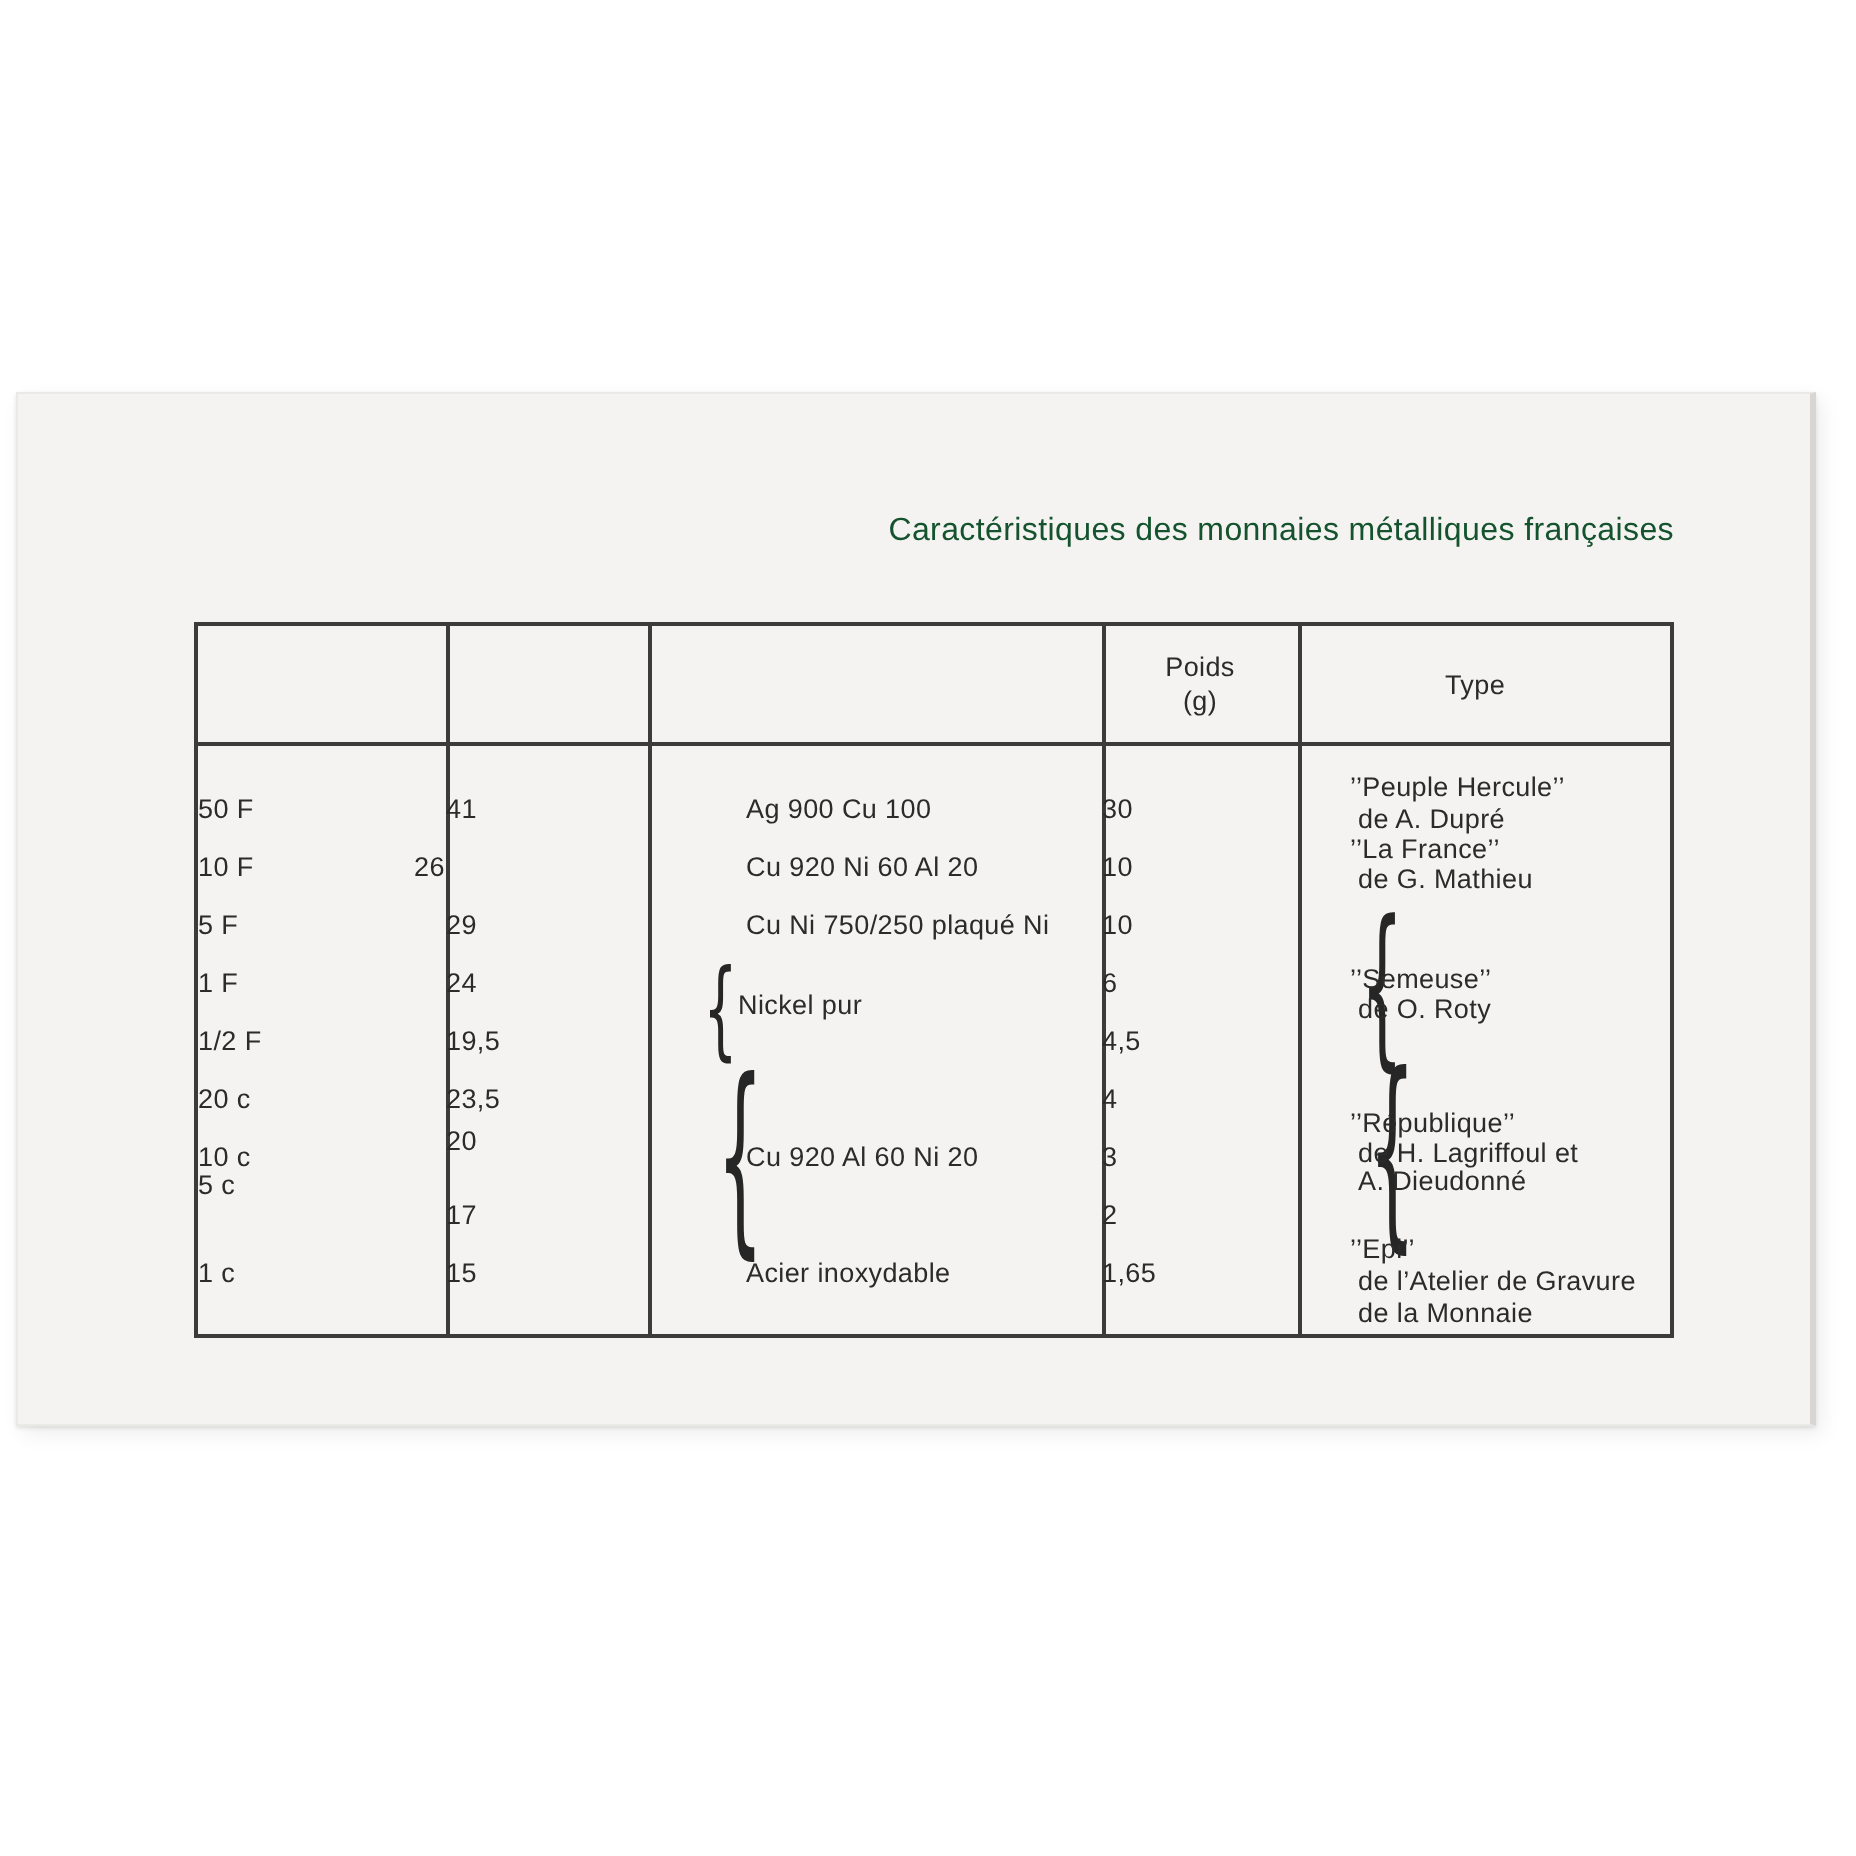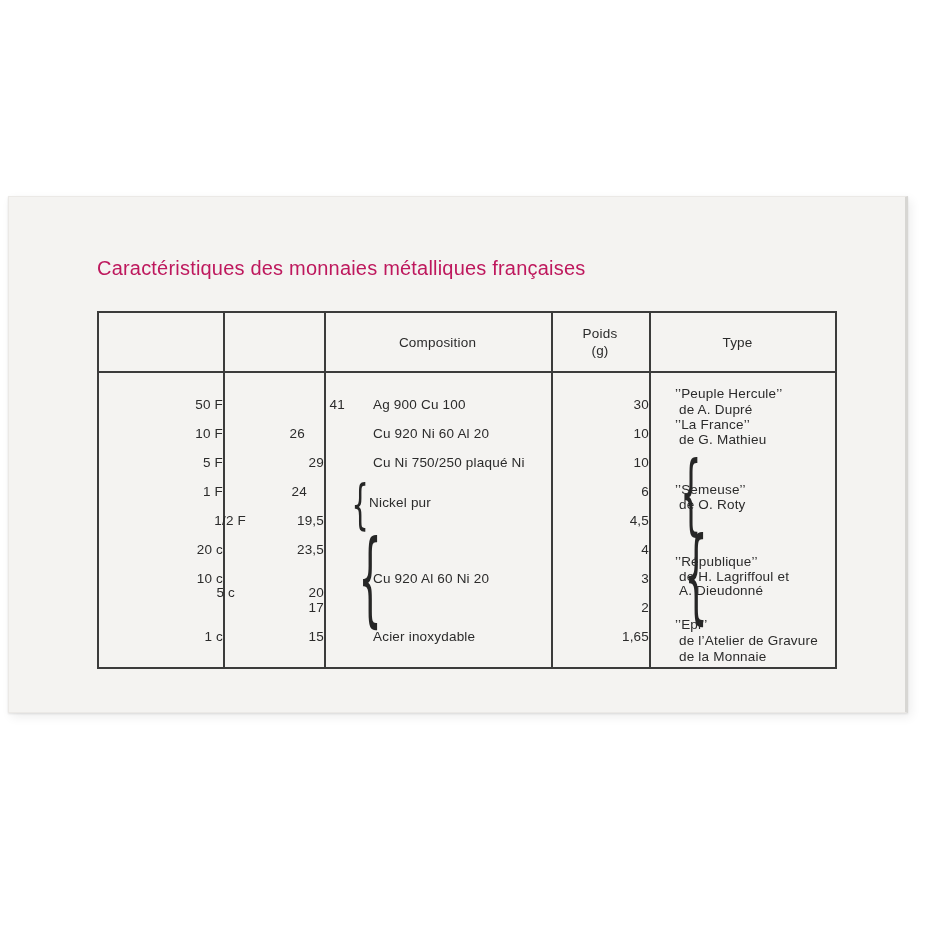--- a/index.html
+++ b/index.html
@@ -12,38 +12,38 @@
   .card{
     position:absolute;left:8px;top:196px;width:900px;height:517px;
     background:#f4f3f1;
     border:1px solid #ebe9e6;
     border-right:3px solid #d7d6d3;
     box-shadow:0 1px 2px rgba(0,0,0,.10), 3px 4px 10px rgba(0,0,0,.07);
     box-sizing:border-box;
   }
   .title{
     position:absolute;left:88px;top:60px;width:740px;
-    text-align:left;font-size:20px;letter-spacing:.2px;color:#be185d;
+    text-align:right;font-size:16px;letter-spacing:.2px;color:#14532d;
   }
   .table{
     position:absolute;left:88px;top:114px;width:740px;height:358px;
     border:2px solid #3b3b3b;box-sizing:border-box;
   }
   .vline{position:absolute;top:0;bottom:0;width:2px;background:#3b3b3b;}
   .thead{position:absolute;left:0;top:0;width:100%;height:58px;border-bottom:2px solid #3b3b3b;}
   .hc{
     position:absolute;top:0;height:58px;
     display:flex;flex-direction:column;align-items:center;justify-content:center;
     font-size:13.5px;letter-spacing:.2px;line-height:17px;text-align:center;
   }
   .cell{
     position:absolute;height:16px;line-height:16px;
     font-size:13.5px;letter-spacing:.2px;white-space:nowrap;
   }
-  .cc{text-align:right;}
+  .cc{text-align:left;}
   .brace{
     position:absolute;line-height:1;color:#262626;
     font-family:"DejaVu Sans",sans-serif;font-weight:400;
     transform-origin:center center;
   }
 </style>
 </head>
 <body>
 
 <div class="page">
@@ -52,49 +52,46 @@
     <div class="title">Caractéristiques des monnaies métalliques françaises</div>
 
     <div class="table">
 
       <div class="vline" style="left:124px"></div>
       <div class="vline" style="left:225px"></div>
       <div class="vline" style="left:452px"></div>
       <div class="vline" style="left:550px"></div>
 
       <div class="thead">
-        <div class="hc" style="left:225px;width:227px">
-          <span>Composition</span>
-        </div>
         <div class="hc" style="left:452px;width:98px">
           <span>Poids</span>
           <span>(g)</span>
         </div>
         <div class="hc" style="left:550px;width:177px">
           <span>Type</span>
         </div>
       </div>
 
       <span class="cell cc" style="left:0;width:124px;top:84px">50 F</span>
       <span class="cell cc" style="left:0;width:124px;top:113px">10 F</span>
       <span class="cell cc" style="left:0;width:124px;top:142px">5 F</span>
       <span class="cell cc" style="left:0;width:124px;top:171px">1 F</span>
       <span class="cell cc" style="left:0;width:147px;top:200px">1/2 F</span>
       <span class="cell cc" style="left:0;width:124px;top:229px">20 c</span>
       <span class="cell cc" style="left:0;width:124px;top:258px">10 c</span>
       <span class="cell cc" style="left:0;width:136px;top:272px">5 c</span>
       <span class="cell cc" style="left:0;width:124px;top:316px">1 c</span>
 
       <span class="cell cc" style="left:124px;width:122px;top:84px">41</span>
-      <span class="cell cc" style="left:124px;width:82px;top:113px">26</span>
+      <span class="cell cc" style="left:108px;width:82px;top:113px">26</span>
       <span class="cell cc" style="left:124px;width:101px;top:142px">29</span>
       <span class="cell cc" style="left:124px;width:84px;top:171px">24</span>
       <span class="cell cc" style="left:124px;width:101px;top:200px">19,5</span>
       <span class="cell cc" style="left:124px;width:101px;top:229px">23,5</span>
-      <span class="cell cc" style="left:124px;width:101px;top:272px">20</span>
+      <span class="cell cc" style="left:124px;width:101px;top:250px">20</span>
       <span class="cell cc" style="left:124px;width:101px;top:287px">17</span>
       <span class="cell cc" style="left:124px;width:101px;top:316px">15</span>
 
       <span class="cell" style="left:274px;top:84px">Ag 900 Cu 100</span>
       <span class="cell" style="left:274px;top:113px">Cu 920 Ni 60 Al 20</span>
       <span class="cell" style="left:274px;top:142px">Cu Ni 750/250 plaqué Ni</span>
       <span class="brace" style="left:244px;top:165px;font-size:54px;transform:scaleX(.5)">{</span>
       <span class="cell" style="left:270px;top:182px">Nickel pur</span>
       <span class="brace" style="left:238px;top:213px;font-size:104px;transform:scaleX(.35)">{</span>
       <span class="cell" style="left:274px;top:258px">Cu 920 Al 60 Ni 20</span>

